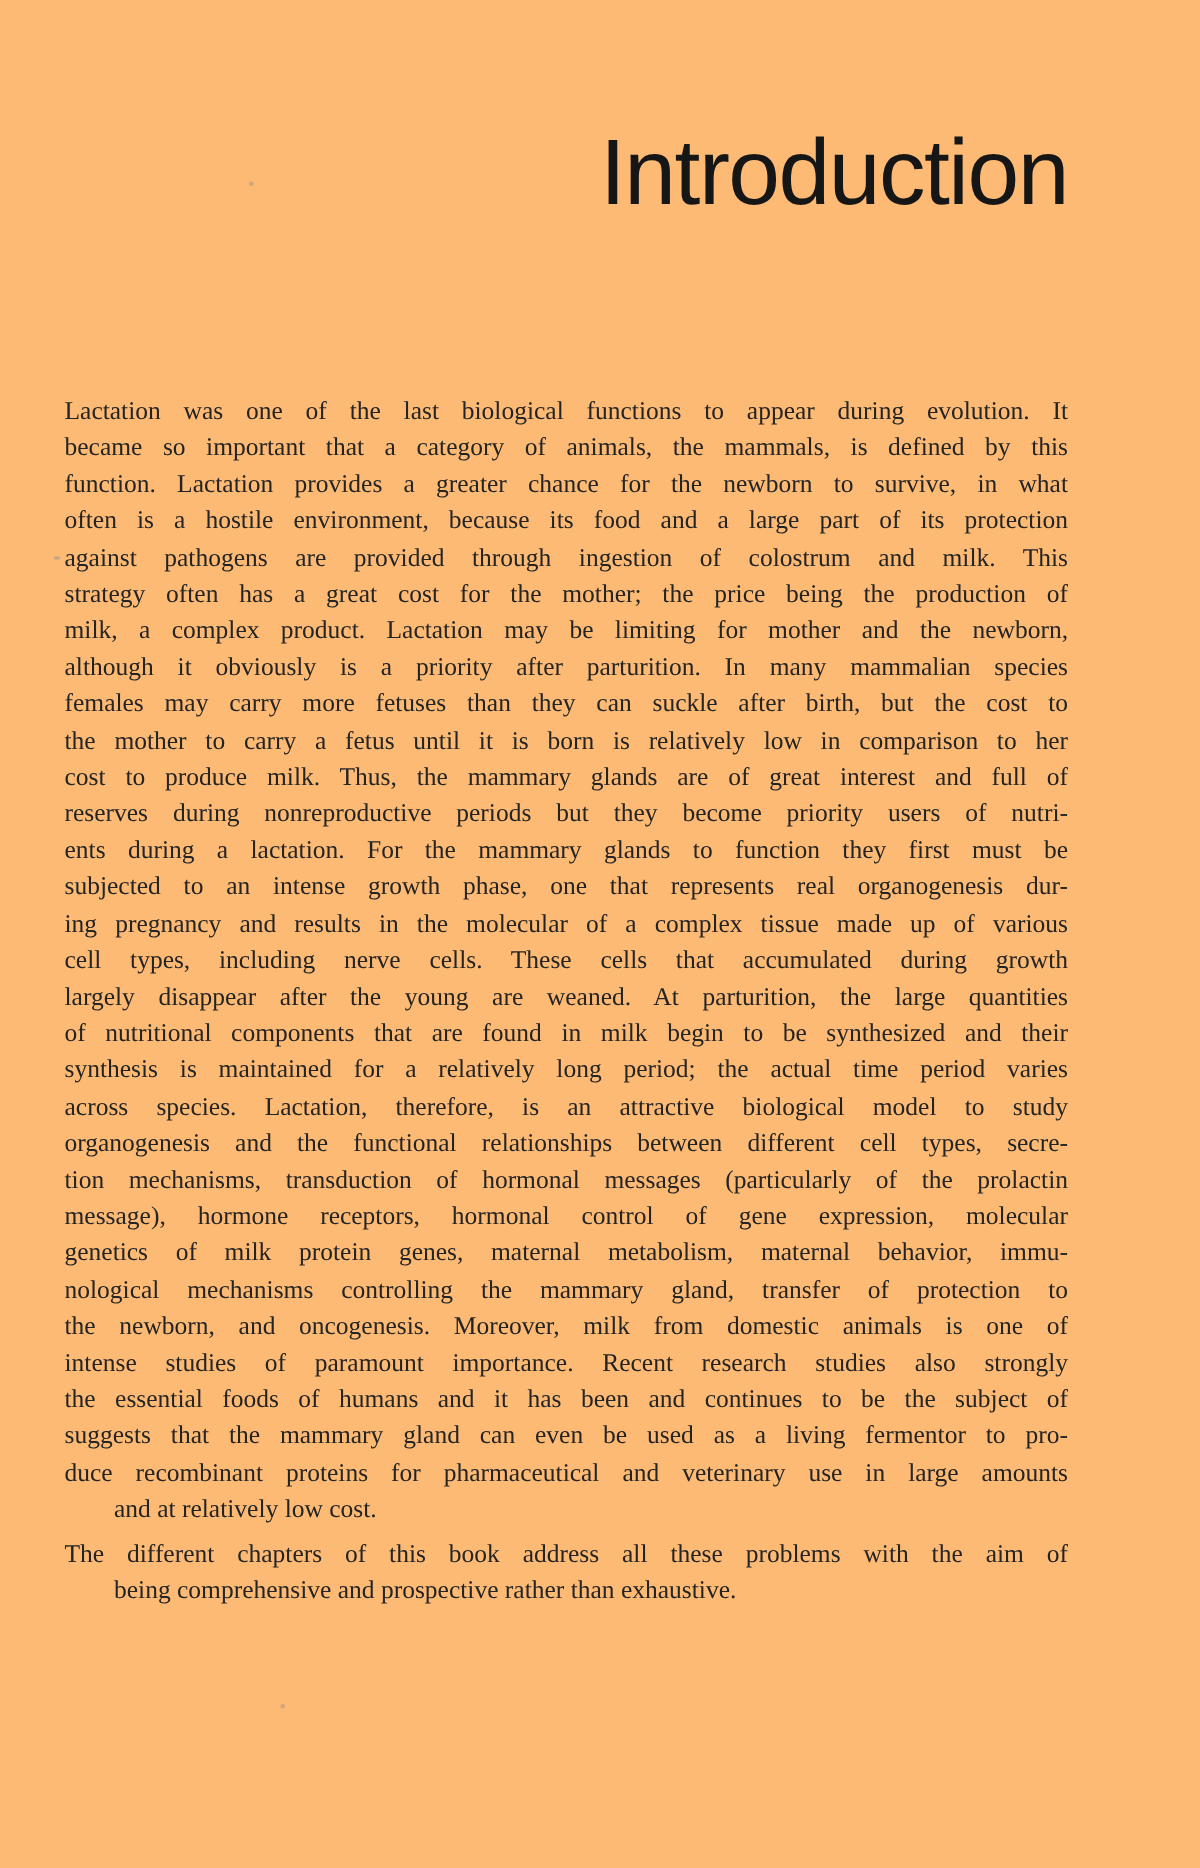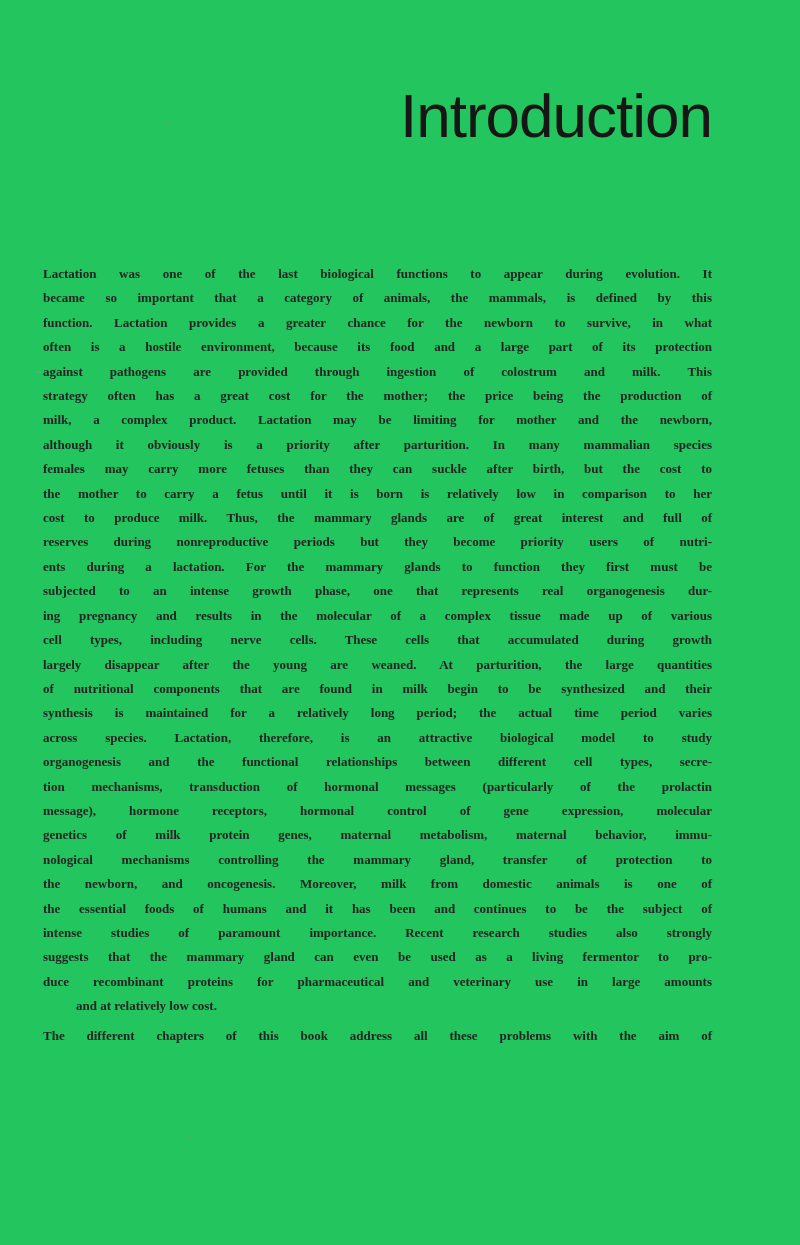--- a/index.html
+++ b/index.html
@@ -4,21 +4,21 @@
 <style>
   html, body {
     margin: 0;
     padding: 0;
     background: #ffffff;
   }
   .page {
     position: relative;
     width: 800px;
     height: 1245px;
-    background: #22c55e;
+    background: #fdba74;
     overflow: hidden;
     font-family: "Liberation Serif", serif;
     color: #262626;
   }
   .title {
     position: absolute;
     top: 86px;
     left: 43px;
     width: 669px;
     text-align: right;
@@ -32,26 +32,25 @@
   }
   .body-text {
     position: absolute;
     top: 262px;
     left: 43px;
     width: 669px;
   }
   .paragraph { margin: 0; padding: 0; }
   .paragraph + .paragraph { margin-top: 5px; }
   .line {
-    font-size: 13px;
+    font-size: 17px;
     line-height: 24.4px;
     text-align: justify;
     text-align-last: justify;
     color: #242424;
-    font-weight: bold;
   }
   .line.para-end {
     text-align-last: left;
     margin-left: 33px;
   }
   .speck {
     position: absolute;
     background: #8f8f8f;
     border-radius: 50%;
   }
@@ -88,29 +87,30 @@
       <div class="line">largely disappear after the young are weaned.  At parturition, the large quantities</div>
       <div class="line">of nutritional components that are found in milk begin to be synthesized and their</div>
       <div class="line">synthesis is maintained for a relatively long period; the actual time period varies</div>
       <div class="line">across species.  Lactation, therefore, is an attractive biological model to study</div>
       <div class="line">organogenesis and the functional relationships between different cell types, secre-</div>
       <div class="line">tion mechanisms, transduction of hormonal messages (particularly of the prolactin</div>
       <div class="line">message), hormone receptors, hormonal control of gene expression, molecular</div>
       <div class="line">genetics of milk protein genes, maternal metabolism, maternal behavior, immu-</div>
       <div class="line">nological mechanisms controlling the mammary gland, transfer of protection to</div>
       <div class="line">the newborn, and oncogenesis. Moreover, milk from domestic animals is one of</div>
+      <div class="line">intense studies of paramount importance.  Recent research studies also strongly</div>
       <div class="line">the essential foods of humans and it has been and continues to be the subject of</div>
-      <div class="line">intense studies of paramount importance.  Recent research studies also strongly</div>
       <div class="line">suggests that the mammary gland can even be used as a living fermentor to pro-</div>
       <div class="line">duce recombinant proteins for pharmaceutical and veterinary use in large amounts</div>
       <div class="line para-end">and at relatively low cost.</div>
     </div>
 
     <div class="paragraph">
       <div class="line">The different chapters of this book address all these problems with the aim of</div>
+      <div class="line para-end">being comprehensive and prospective rather than exhaustive.</div>
     </div>
 
   </div>
 
   <div class="speck speck-1"></div>
   <div class="speck speck-2"></div>
   <div class="speck speck-3"></div>
 
 </div>
 

